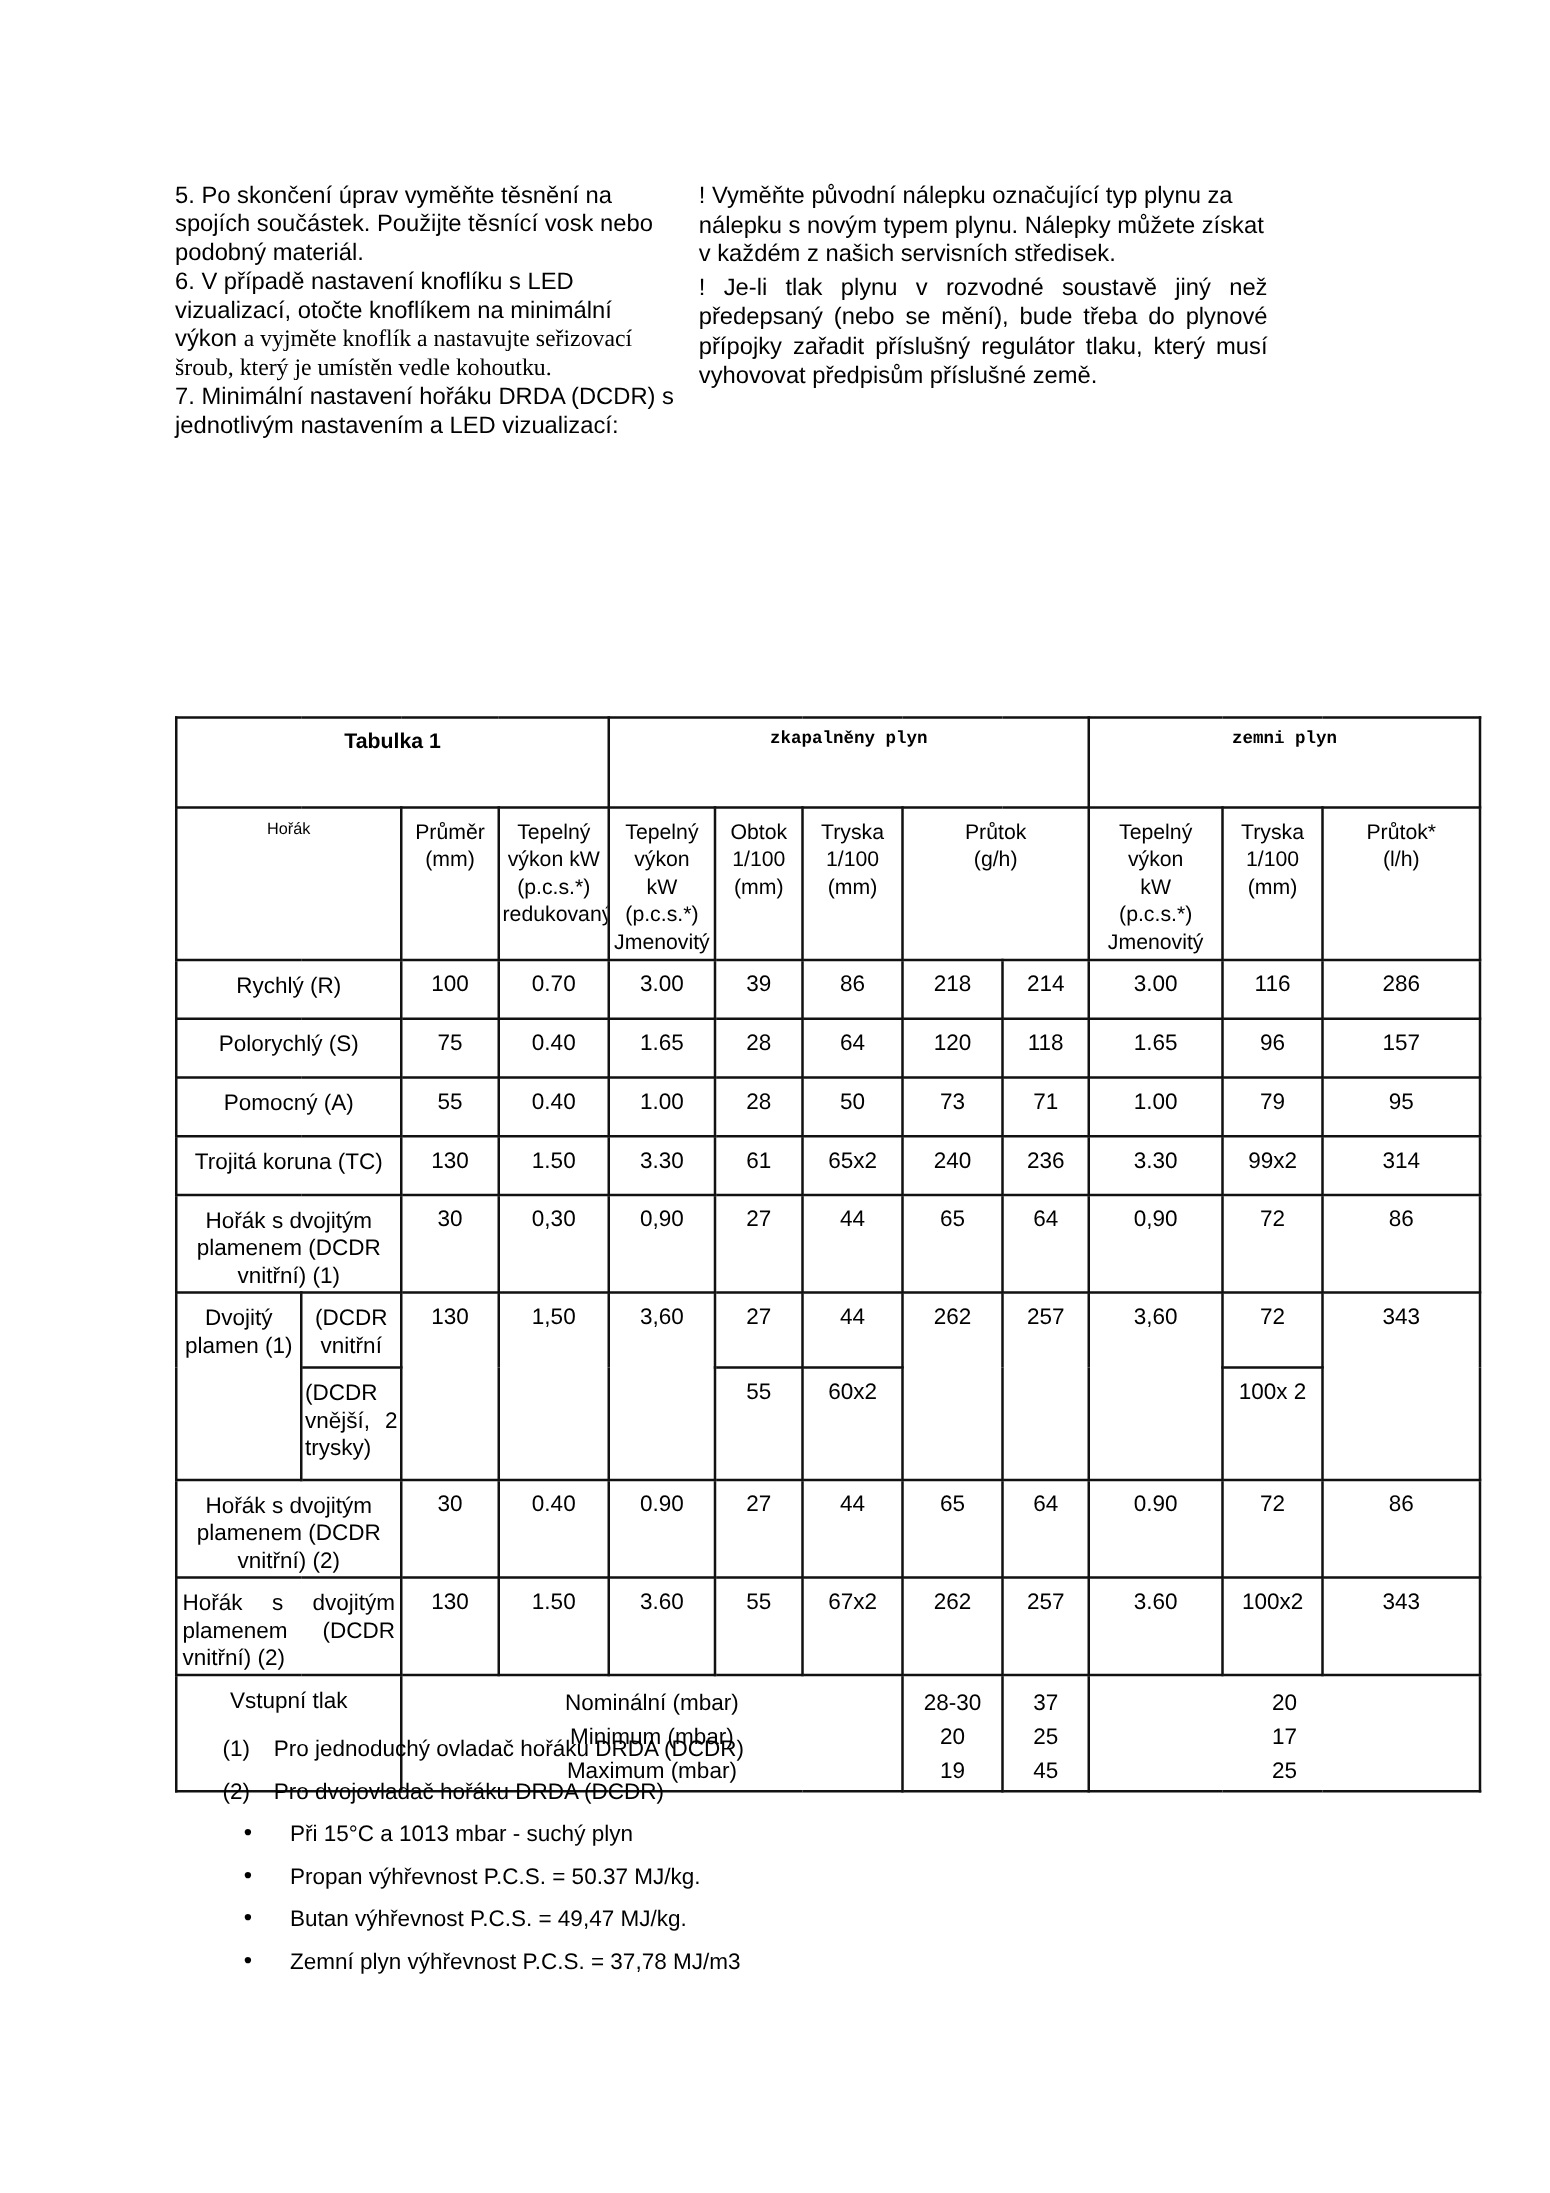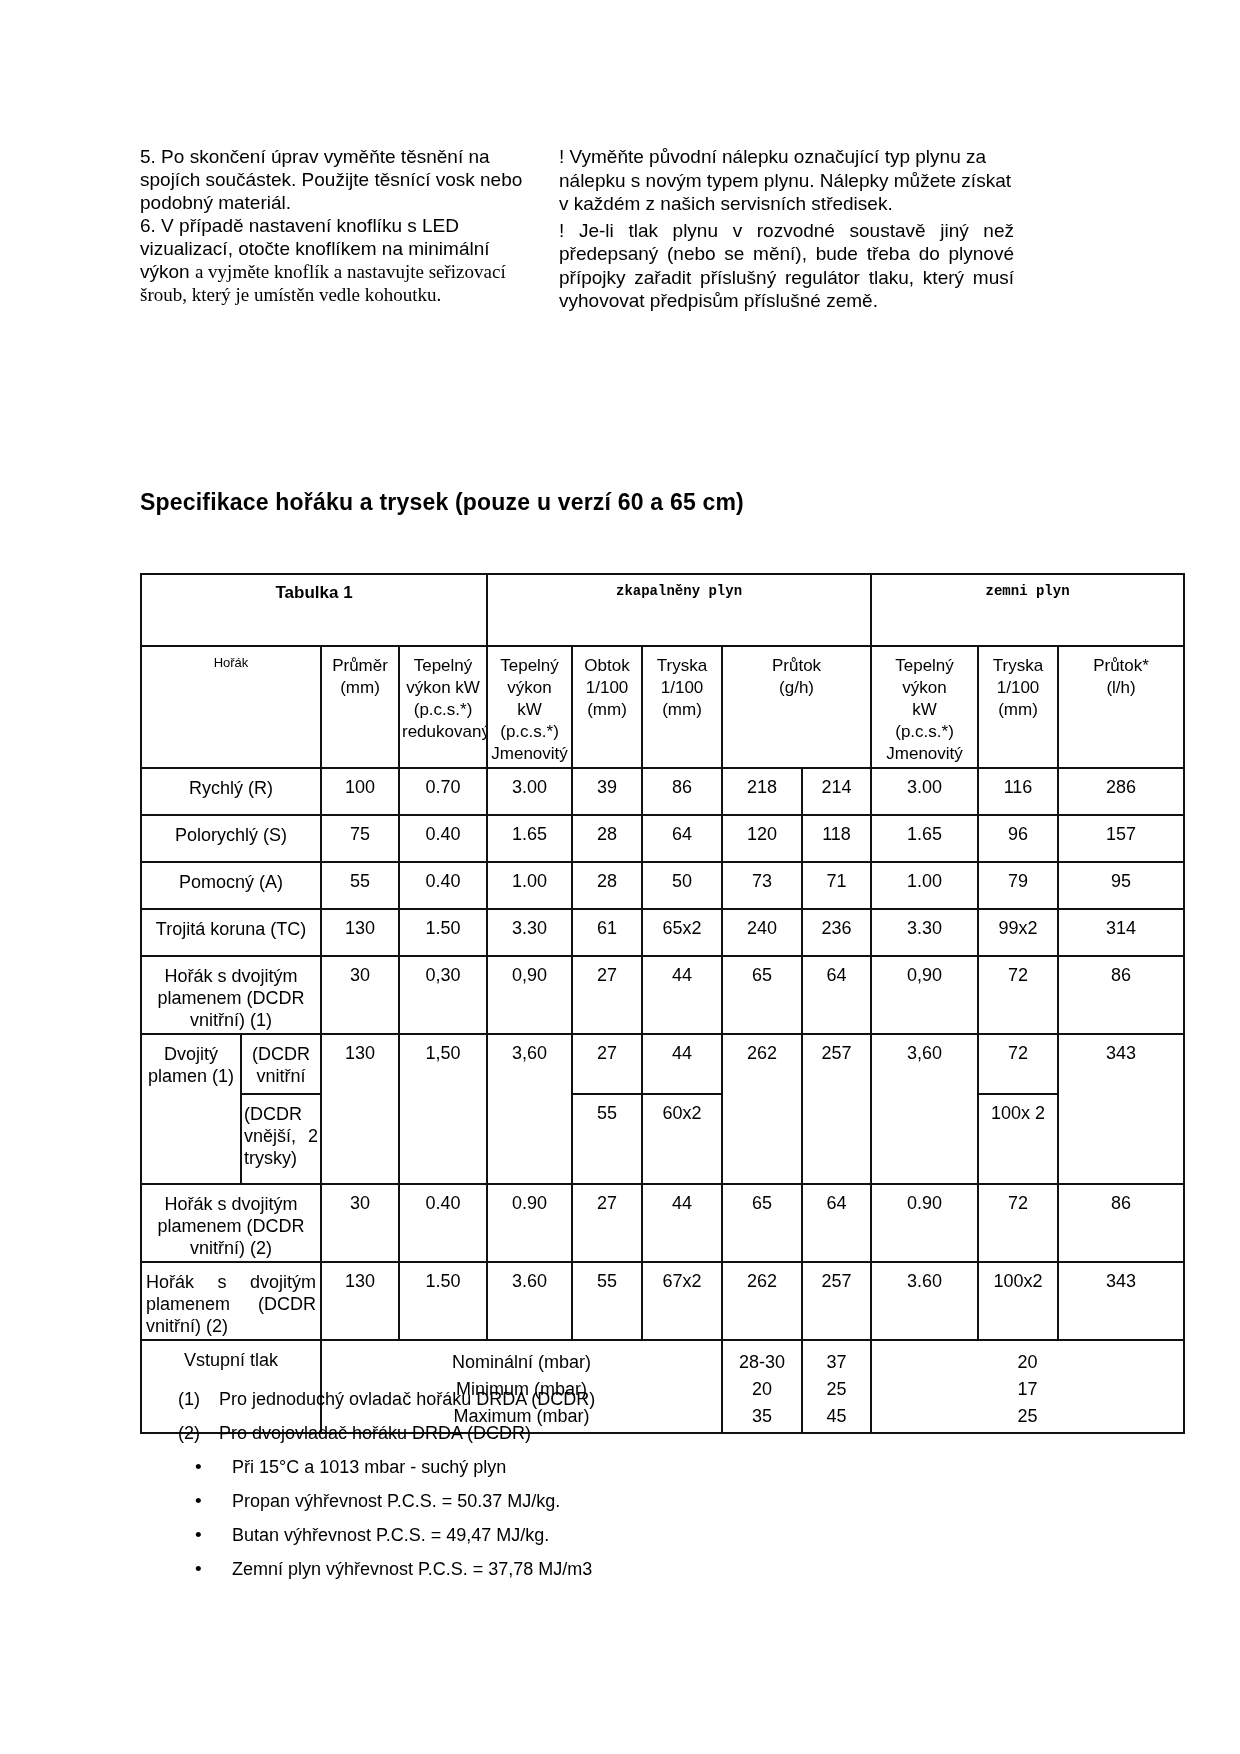--- a/index.html
+++ b/index.html
@@ -60,28 +60,28 @@
 </style>
 </head>
 <body>
 
 <div class="page">
 
   <div class="cols">
     <div class="col-left">
       <p>5. Po skončení úprav vyměňte těsnění na spojích součástek. Použijte těsnící vosk nebo podobný materiál.</p>
       <p><span>6. V případě nastavení knoflíku s LED vizualizací, otočte knoflíkem na minimální výkon</span> <span class="serif">a vyjměte knoflík a nastavujte seřizovací šroub, který je umístěn vedle kohoutku.</span></p>
+      <p>7. Minimální nastavení hořáku DRDA (DCDR) s jednotlivým nastavením a LED vizualizací:</p>
     </div>
     <div class="col-right">
       <p class="mb3">! Vyměňte původní nálepku označující typ plynu za nálepku s novým typem plynu. Nálepky můžete získat v každém z našich servisních středisek.</p>
       <p class="just">! Je-li tlak plynu v rozvodné soustavě jiný než předepsaný (nebo se mění), bude třeba do plynové přípojky zařadit příslušný regulátor tlaku, který musí vyhovovat předpisům příslušné země.</p>
     </div>
   </div>
 
-  <div class="section-title">Specifikace hořáku a trysek (pouze u verzí 60 a 65 cm)</div>
 
   <table class="spec">
     <colgroup>
       <col style="width:100px">
         <col style="width:80px">
         <col style="width:78px">
       <col style="width:88px">
         <col style="width:85px">
         <col style="width:70px">
       <col style="width:80px">
@@ -258,21 +258,21 @@
       <td>343</td>
     </tr>
 
     <tr class="h9">
       <td class="lbl" colspan="2">Vstupní tlak</td>
       <td class="pre stack" colspan="5">Nominální (mbar)
 Minimum (mbar)
 Maximum (mbar)</td>
       <td class="pre stack">28-30
 20
-35</td>
+19</td>
       <td class="pre stack">37
 25
 45</td>
       <td class="pre stack" colspan="3">20
 17
 25</td>
     </tr>
   </tbody>
     </table>
 

